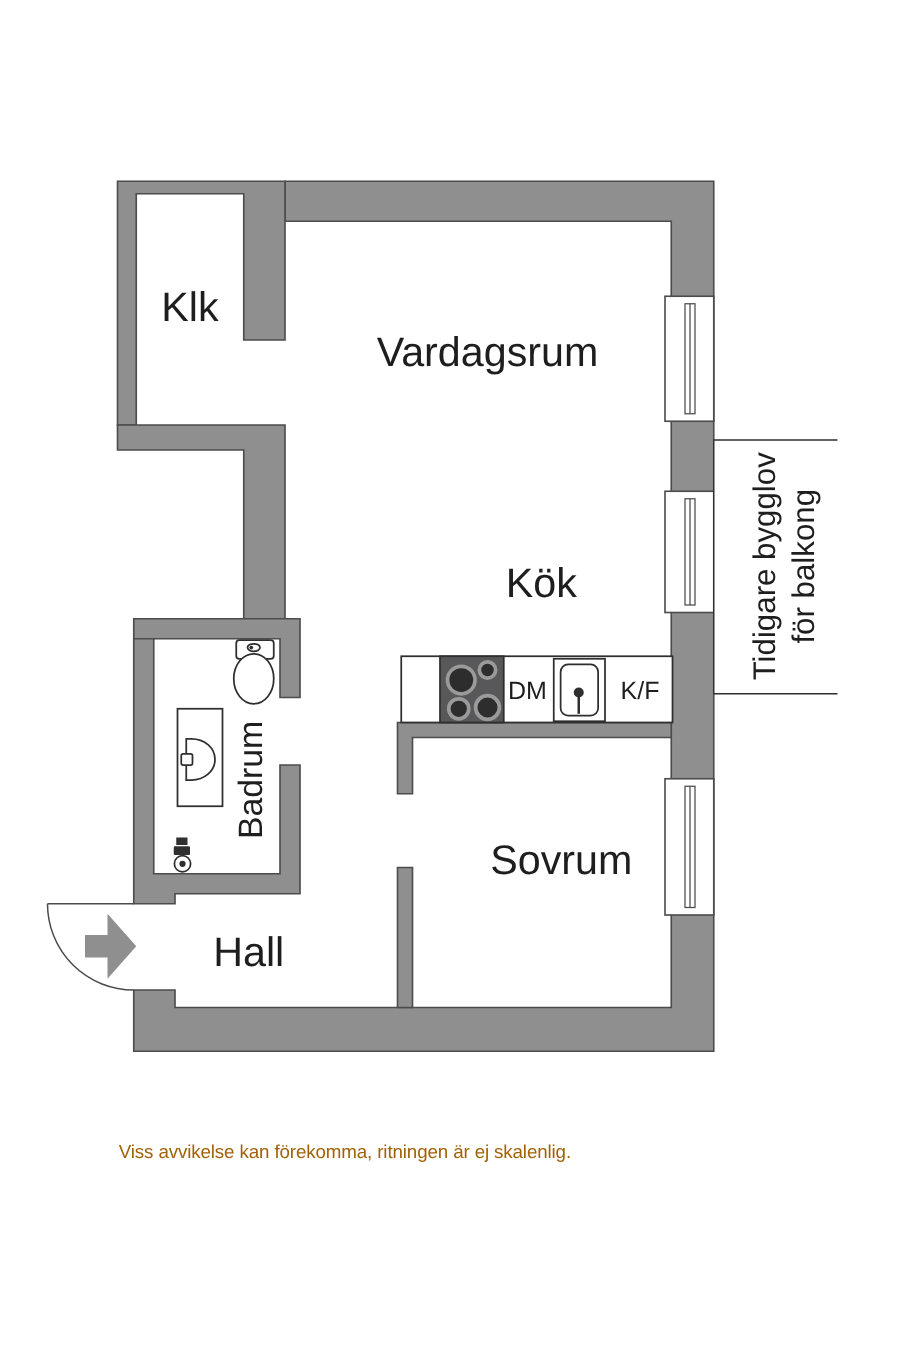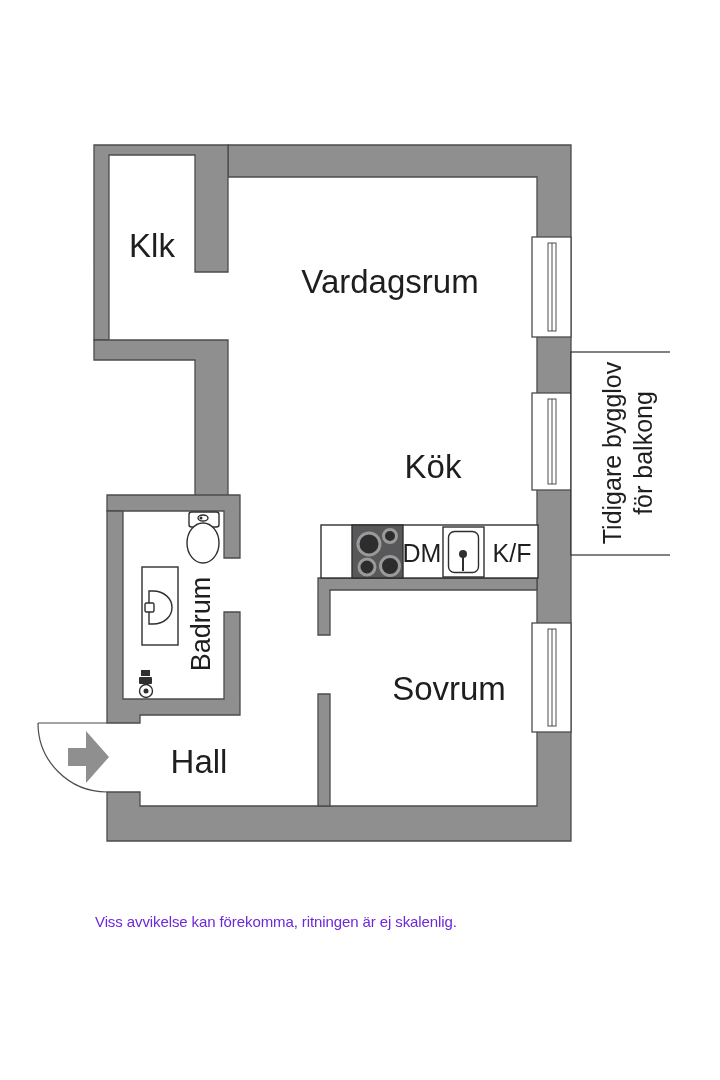--- a/index.html
+++ b/index.html
@@ -25,36 +25,36 @@
   .lbl{
     position:absolute;
     color:var(--text,#1e1e1e);
     transform:translate(-50%,-50%);
     white-space:nowrap;
     font-size:33px;
     line-height:1;
   }
   .lbl.rot{transform:translate(-50%,-50%) rotate(-90deg);}
   .lbl.mid{font-size:27px;}
-  .lbl.small{font-size:25px;}
+  .lbl.small{font-size:20px;}
   .annotation{
     position:absolute;
     color:var(--text,#1e1e1e);
     transform:translate(-50%,-50%) rotate(-90deg);
     font-size:25px;
     line-height:31px;
     text-align:center;
     white-space:nowrap;
   }
   .disclaimer{
     position:absolute;
     left:95px;top:913px;
     font-size:15px;
     letter-spacing:-0.1px;
-    color:#6d28d9;
+    color:#a16207;
   }
 </style>
 </head>
 <body>
 
 <div class="page">
 
   <svg class="plan-svg" width="720" height="1080" viewBox="0 0 720 1080">
 
     <g>

